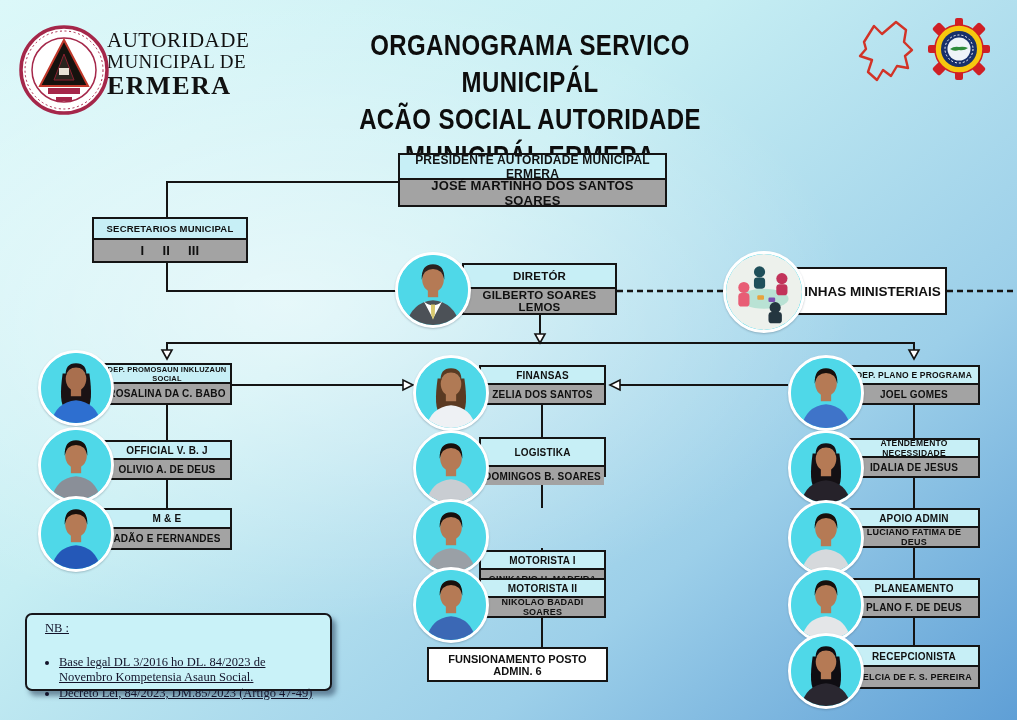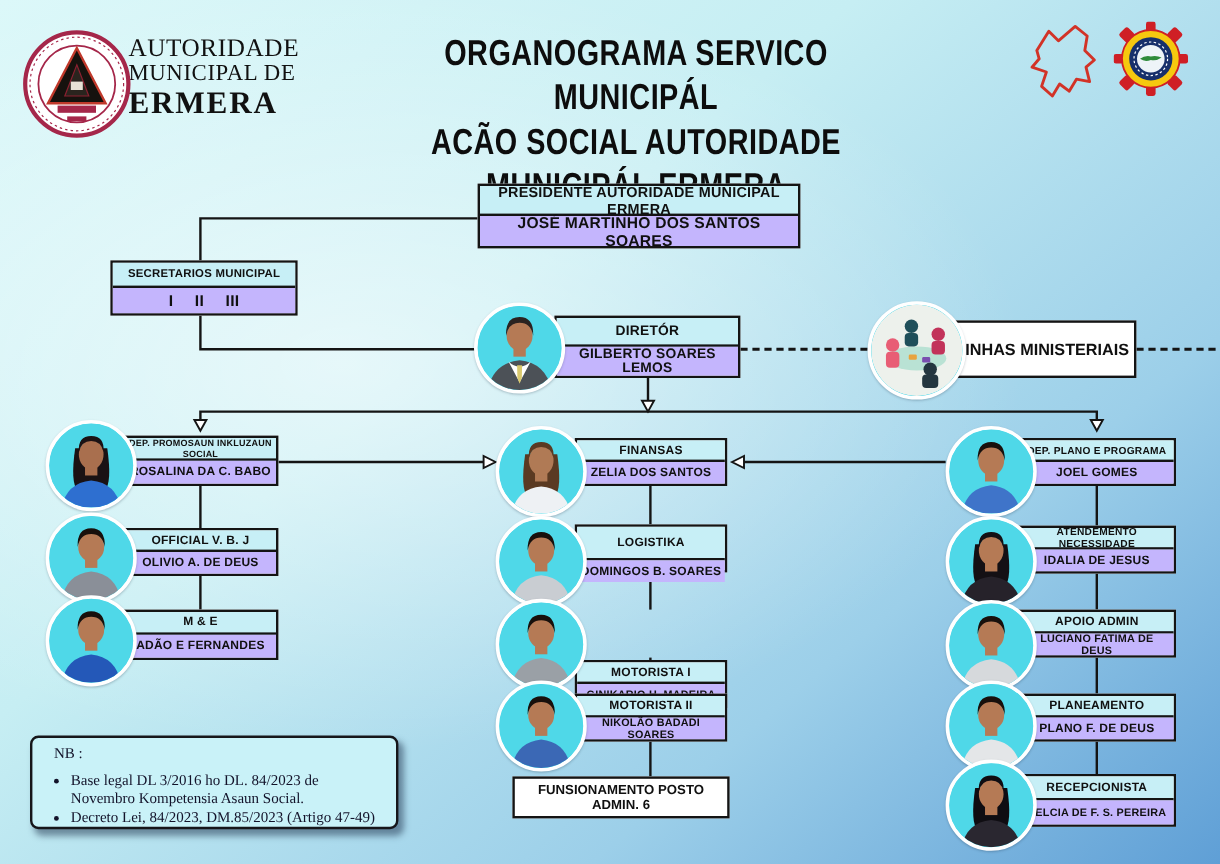--- a/index.html
+++ b/index.html
@@ -20,37 +20,37 @@
   .page-title .t1{font-size:30px;line-height:37px;letter-spacing:.5px;}
   .page-title .t2{font-size:30px;line-height:37px;letter-spacing:.5px;}
   .logo-caption{position:absolute;left:845px;top:86px;width:160px;text-align:center;color:#161616;line-height:1.15;}
   .logo-caption .c1{font-size:11px;}
   .logo-caption .c2{font-size:17px;}
   
   .pbox{position:absolute;border:2px solid #141414;background:#fff;z-index:2;box-sizing:border-box;}
   .prow{display:flex;align-items:center;justify-content:center;text-align:center;
         font-weight:bold;color:#101010;box-sizing:border-box;padding:0 3px;}
   .ptitle{background:#c7eff6;border-bottom:2px solid #141414;font-size:10px;letter-spacing:.2px;}
-  .pname{background:#c4b5fd;font-size:10px;letter-spacing:.2px;}
+  .pname{background:#a3a3a3;font-size:10px;letter-spacing:.2px;}
   .sm{font-size:7.5px;} .sm9{font-size:8.5px;} .ln{font-size:9px;}
   .single{display:flex;align-items:center;justify-content:center;text-align:center;font-weight:bold;color:#101010;}
   
   .photo{position:absolute;border-radius:50%;border:3px solid #ffffff;overflow:hidden;z-index:3;
          background:#4fd8e8;box-shadow:0 1px 2px rgba(20,40,60,.25);}
   .photo svg{display:block;width:100%;height:100%;}
   
   .numerals span{margin:0 9px;font-size:13px;font-weight:bold;}
   
   .note{position:absolute;left:25px;top:613px;width:307px;height:78px;box-sizing:border-box;
         background:#c9f2f8;border:2px solid #16161a;border-radius:7px;
         box-shadow:4px 5px 5px rgba(30,50,75,.5);
         font-family:"Liberation Serif",serif;color:#13132a;font-size:12.5px;line-height:1.25;
         padding:6px 10px;}
-  .note .nb{margin:0 0 6px 8px;}
-  .note ul{margin:0;padding-left:22px;}
+  .note .nb{margin:0 0 18px 8px;text-decoration:underline;}
+  .note ul{margin:0;padding-left:22px;text-decoration:underline;}
   .note li{margin:0;}
   svg.wires{position:absolute;left:0;top:0;z-index:1;}
   .hdr-art{position:absolute;z-index:2;}
 </style>
 </head>
 <body>
 
 <div id="stage">
 
   <svg width="0" height="0" style="position:absolute" aria-hidden="true">

